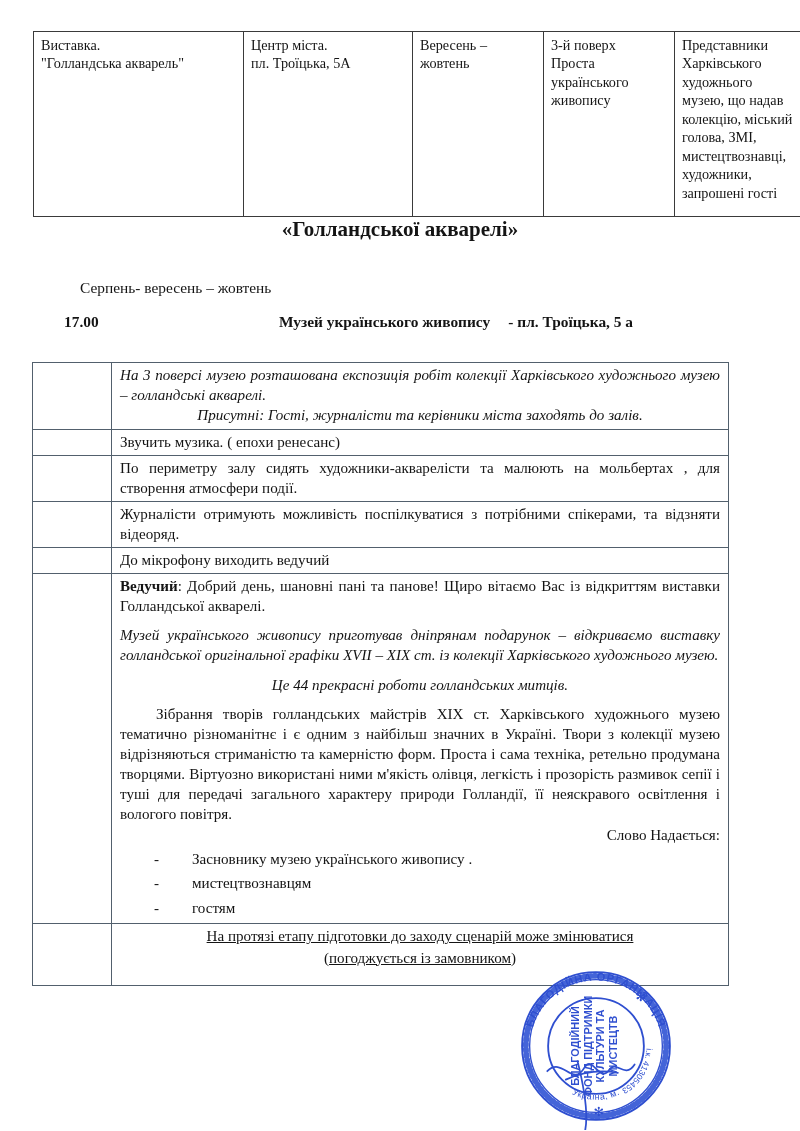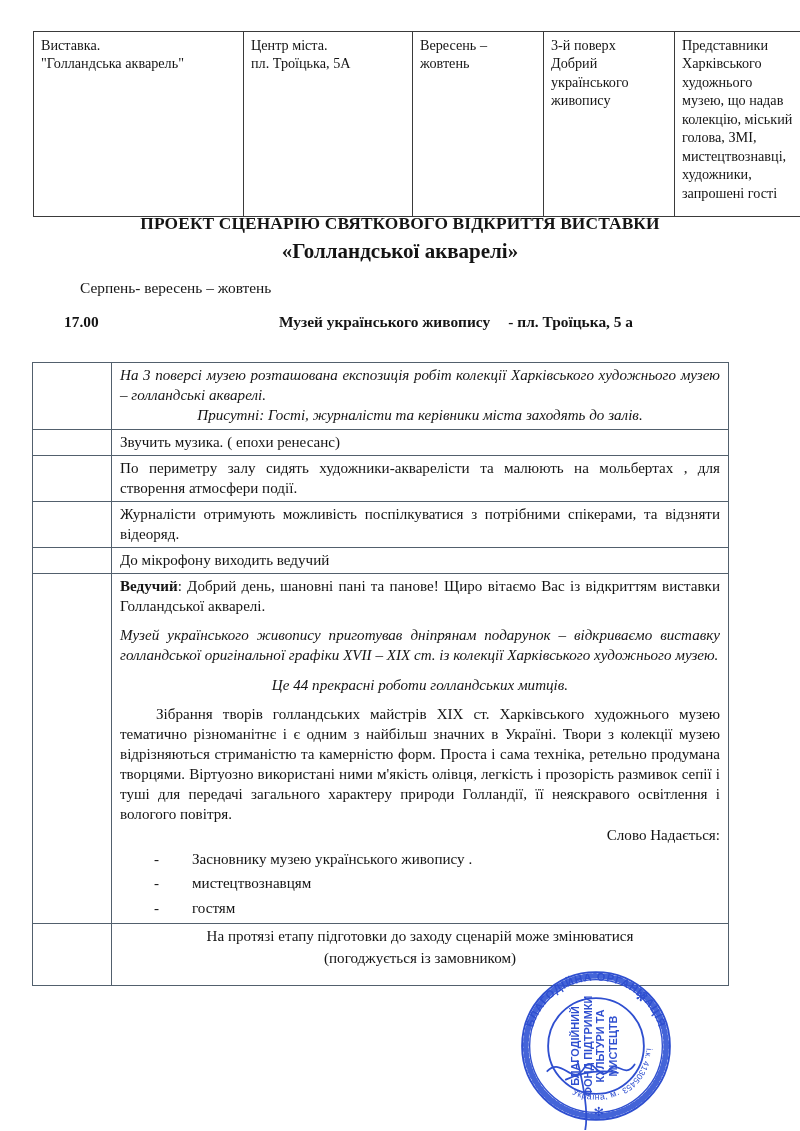--- a/index.html
+++ b/index.html
@@ -162,20 +162,21 @@
     text-indent: 36px;
     margin: 0;
     text-align: right;
   }
 
   .final-note {
     text-align: center;
     font-size: 15.1px;
     line-height: 1.42;
     margin: 0;
+    text-decoration: underline;
   }
   .final-cell { height: 56px; }
 
   
   .stamp {
     position: absolute;
     left: 512px;
     top: 962px;
     width: 168px;
     height: 168px;
@@ -197,41 +198,40 @@
         <td class="tt-c2">
           <span class="cell-line">Центр міста.</span>
           <span class="cell-line">пл. Троїцька, 5А</span>
         </td>
         <td class="tt-c3">
           <span class="cell-line">Вересень –</span>
           <span class="cell-line">жовтень</span>
         </td>
         <td class="tt-c4">
           <span class="cell-line">3-й поверх</span>
-          <span class="cell-line">Добрий</span>
+          <span class="cell-line">Проста</span>
           <span class="cell-line">українського</span>
           <span class="cell-line">живопису</span>
         </td>
         <td class="tt-c5">
           <span class="cell-line">Представники</span>
           <span class="cell-line">Харківського</span>
           <span class="cell-line">художнього</span>
           <span class="cell-line">музею, що надав</span>
           <span class="cell-line">колекцію, міський</span>
           <span class="cell-line">голова, ЗМІ,</span>
           <span class="cell-line">мистецтвознавці,</span>
           <span class="cell-line">художники,</span>
           <span class="cell-line">запрошені гості</span>
         </td>
       </tr>
     </tbody>
   </table>
 
   <div class="title-block">
-    <span class="title-line-1">ПРОЕКТ СЦЕНАРІЮ СВЯТКОВОГО ВІДКРИТТЯ ВИСТАВКИ</span>
     <span class="title-line-2">«Голландської акварелі»</span>
   </div>
 
   <div class="months-line">Серпень- вересень – жовтень</div>
 
   <div class="time-row">
     <span class="t-time">17.00</span><span class="t-venue">Музей українського живопису</span><span class="t-dash">-</span><span class="t-addr">пл. Троїцька, 5 а</span>
   </div>
 
   <table class="script-table">

